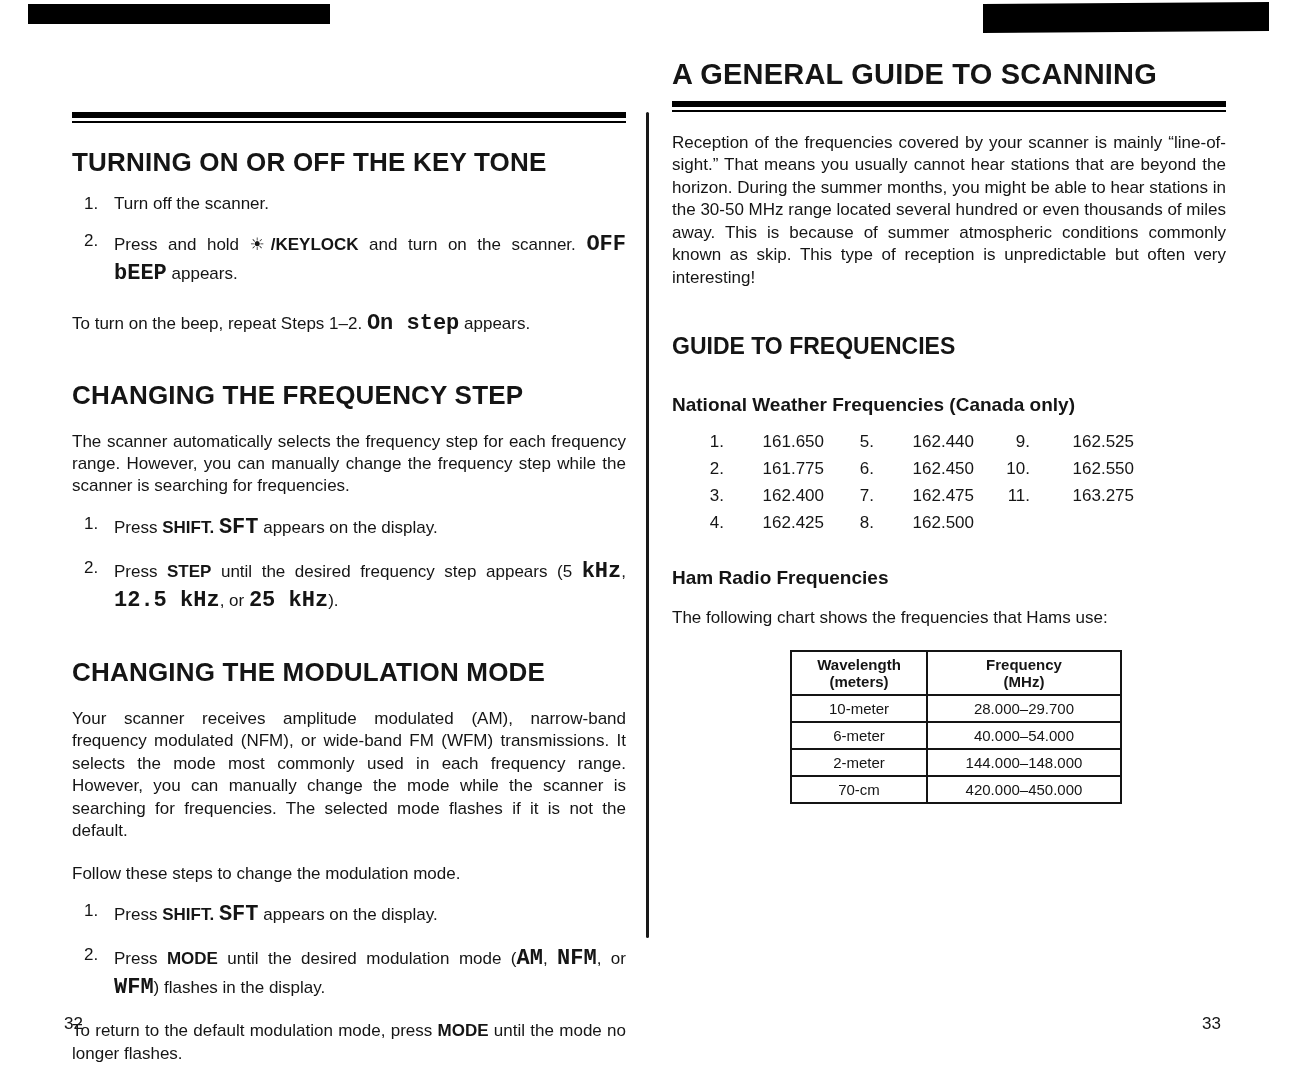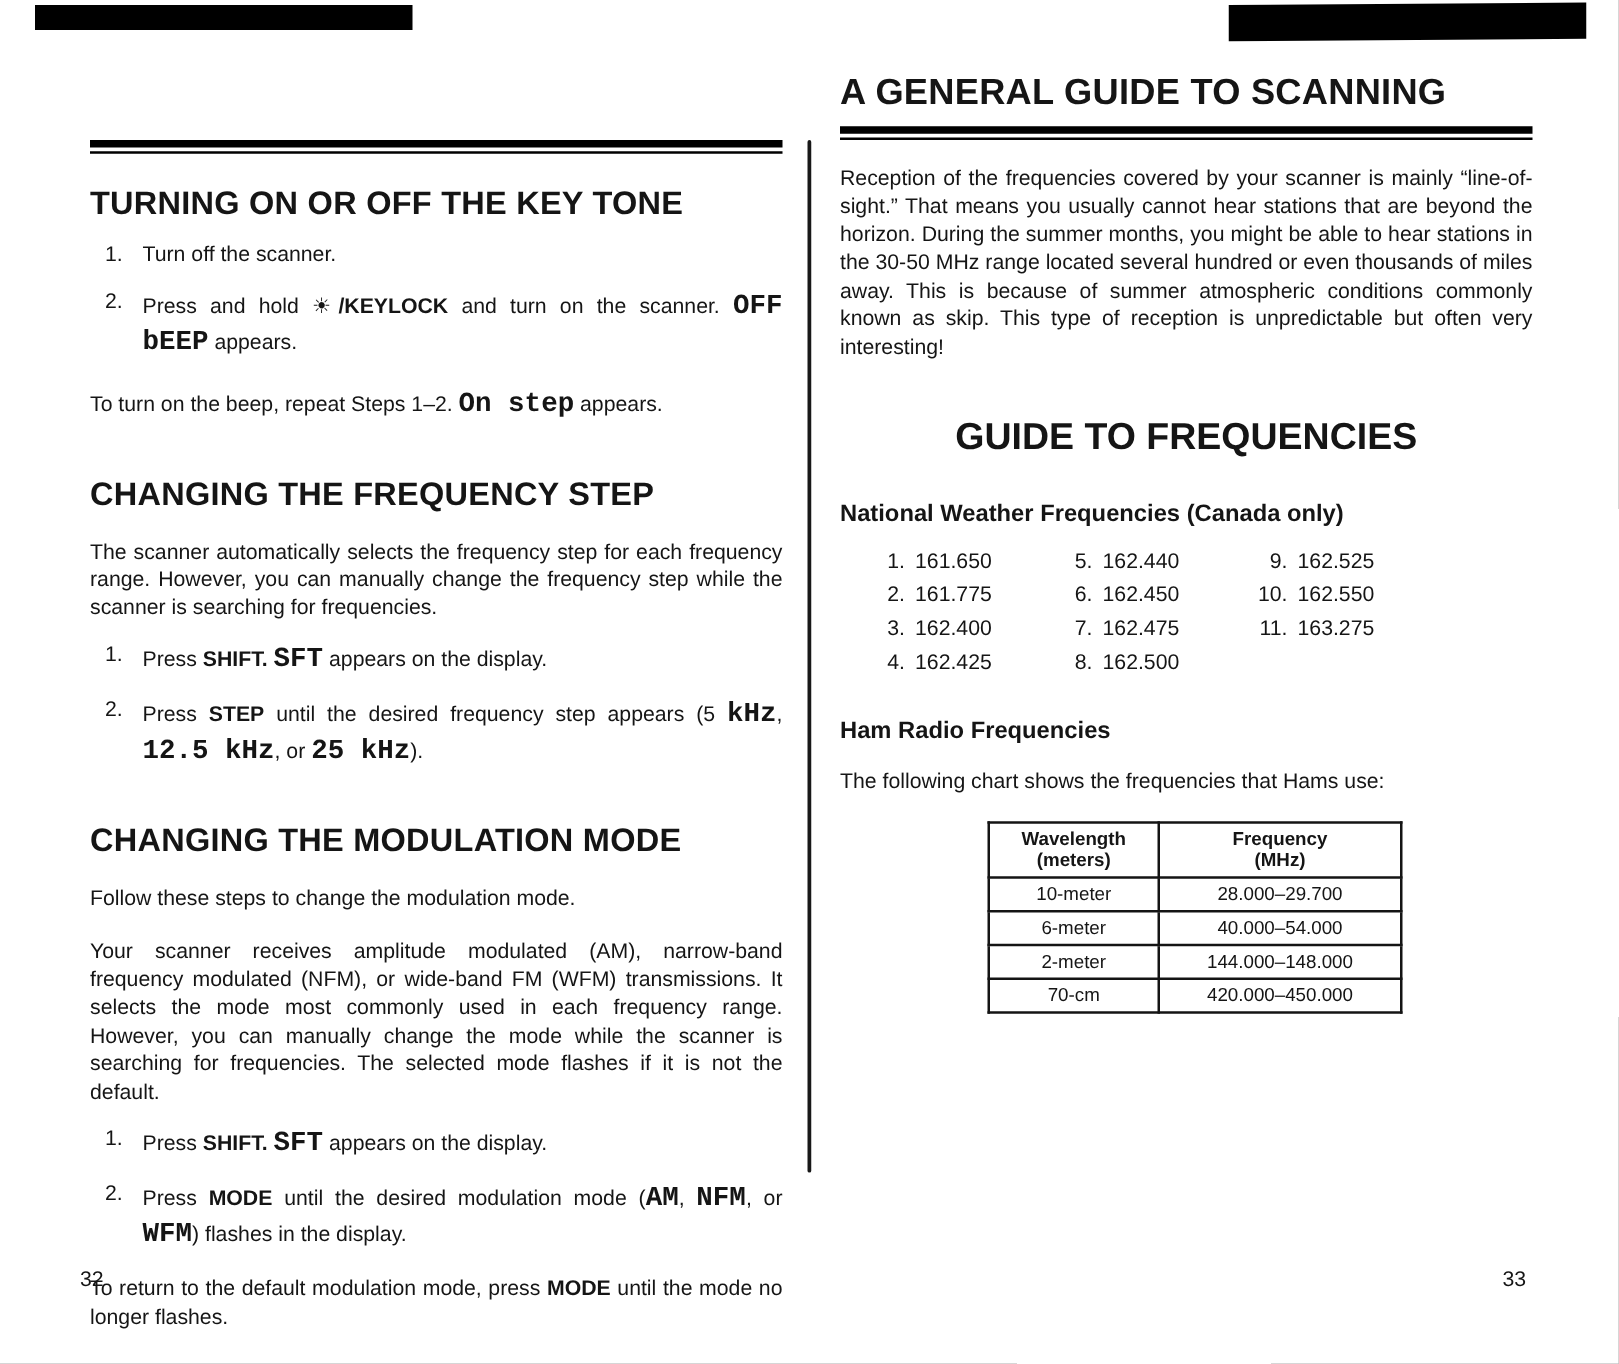--- a/index.html
+++ b/index.html
@@ -17,37 +17,37 @@
   .col{position:absolute;}
   .col-left{left:72px;top:84px;width:554px;margin-top:28px;}
   .col-right{left:672px;top:58px;width:554px;}
 
   .rule-thick{height:6px;background:#000;}
   .rule-thin{height:2px;background:#000;margin-top:3px;}
 
   h1.page-title{font-size:29px;font-weight:bold;margin:0 0 10px 0;letter-spacing:0.2px;}
   h2.sec{font-size:26px;font-weight:bold;margin:42px 0 0 0;letter-spacing:0.2px;}
   h2.sec.first{margin-top:24px;}
-  h2.sec2{font-size:30px;font-weight:bold;margin:44px 0 0 0;text-align:center;}
+  h2.sec2{font-size:23px;font-weight:bold;margin:44px 0 0 0;}
   h3.sub{font-size:19px;font-weight:bold;margin:34px 0 0 0;}
 
   p.body{font-size:17px;line-height:1.32;text-align:justify;margin:20px 0 0 0;}
   p.body.tight{margin-top:18px;}
 
   .step{display:flex;margin:15px 0 0 12px;font-size:17px;line-height:1.32;}
   .step .num{flex:0 0 30px;}
   .step .stext{flex:1;text-align:justify;}
 
   .kb{font-weight:bold;}
   .code{font-family:"Liberation Mono","DejaVu Sans Mono",monospace;font-weight:bold;font-size:22px;}
 
   .wx{display:grid;grid-template-columns:34px 92px 42px 92px 48px 96px;column-gap:8px;row-gap:7px;
       font-size:17px;margin:16px 0 0 18px;}
   .wx .wn{text-align:right;}
-  .wx .wv{text-align:left;}
+  .wx .wv{text-align:right;}
 
   table.ham{border-collapse:collapse;margin:20px 0 0 118px;font-size:15px;}
   table.ham th,table.ham td{border:2px solid #141414;text-align:center;padding:2px 8px;}
   table.ham th{font-weight:bold;line-height:1.15;padding:4px 8px;}
   table.ham td{height:21px;border-radius:13px;}
   .ham-c1{width:118px;margin-top:36px;}
   .ham-c2{width:176px;}
 
   .pagenum{position:absolute;font-size:17px;}
   .pagenum-left{left:64px;top:1014px;}
@@ -85,22 +85,22 @@
     <div class="step">
       <span class="num">1.</span>
       <span class="stext"><span>Press </span><span class="kb">SHIFT.</span><span> </span><span class="code">SFT</span><span> appears on the display.</span></span>
     </div>
     <div class="step">
       <span class="num">2.</span>
       <span class="stext"><span>Press </span><span class="kb">STEP</span><span> until the desired frequency step appears (5 </span><span class="code">kHz</span><span>, </span><span class="code">12.5 kHz</span><span>, or </span><span class="code">25 kHz</span><span>).</span></span>
     </div>
 
     <h2 class="sec">CHANGING THE MODULATION MODE</h2>
+    <p class="body">Your scanner receives amplitude modulated (AM), narrow-band frequency modulated (NFM), or wide-band FM (WFM) transmissions. It selects the mode most commonly used in each frequency range. However, you can manually change the mode while the scanner is searching for frequencies. The selected mode flashes if it is not the default.</p>
     <p class="body">Follow these steps to change the modulation mode.</p>
-    <p class="body">Your scanner receives amplitude modulated (AM), narrow-band frequency modulated (NFM), or wide-band FM (WFM) transmissions. It selects the mode most commonly used in each frequency range. However, you can manually change the mode while the scanner is searching for frequencies. The selected mode flashes if it is not the default.</p>
 
     <div class="step">
       <span class="num">1.</span>
       <span class="stext"><span>Press </span><span class="kb">SHIFT.</span><span> </span><span class="code">SFT</span><span> appears on the display.</span></span>
     </div>
     <div class="step">
       <span class="num">2.</span>
       <span class="stext"><span>Press </span><span class="kb">MODE</span><span> until the desired modulation mode (</span><span class="code">AM</span><span>, </span><span class="code">NFM</span><span>, or </span><span class="code">WFM</span><span>) flashes in the display.</span></span>
     </div>
 

